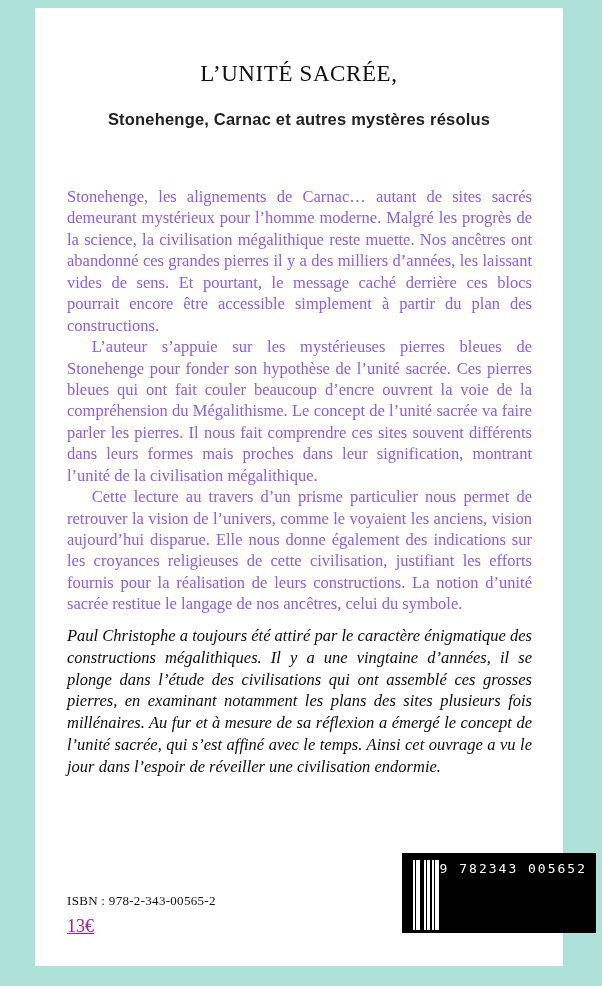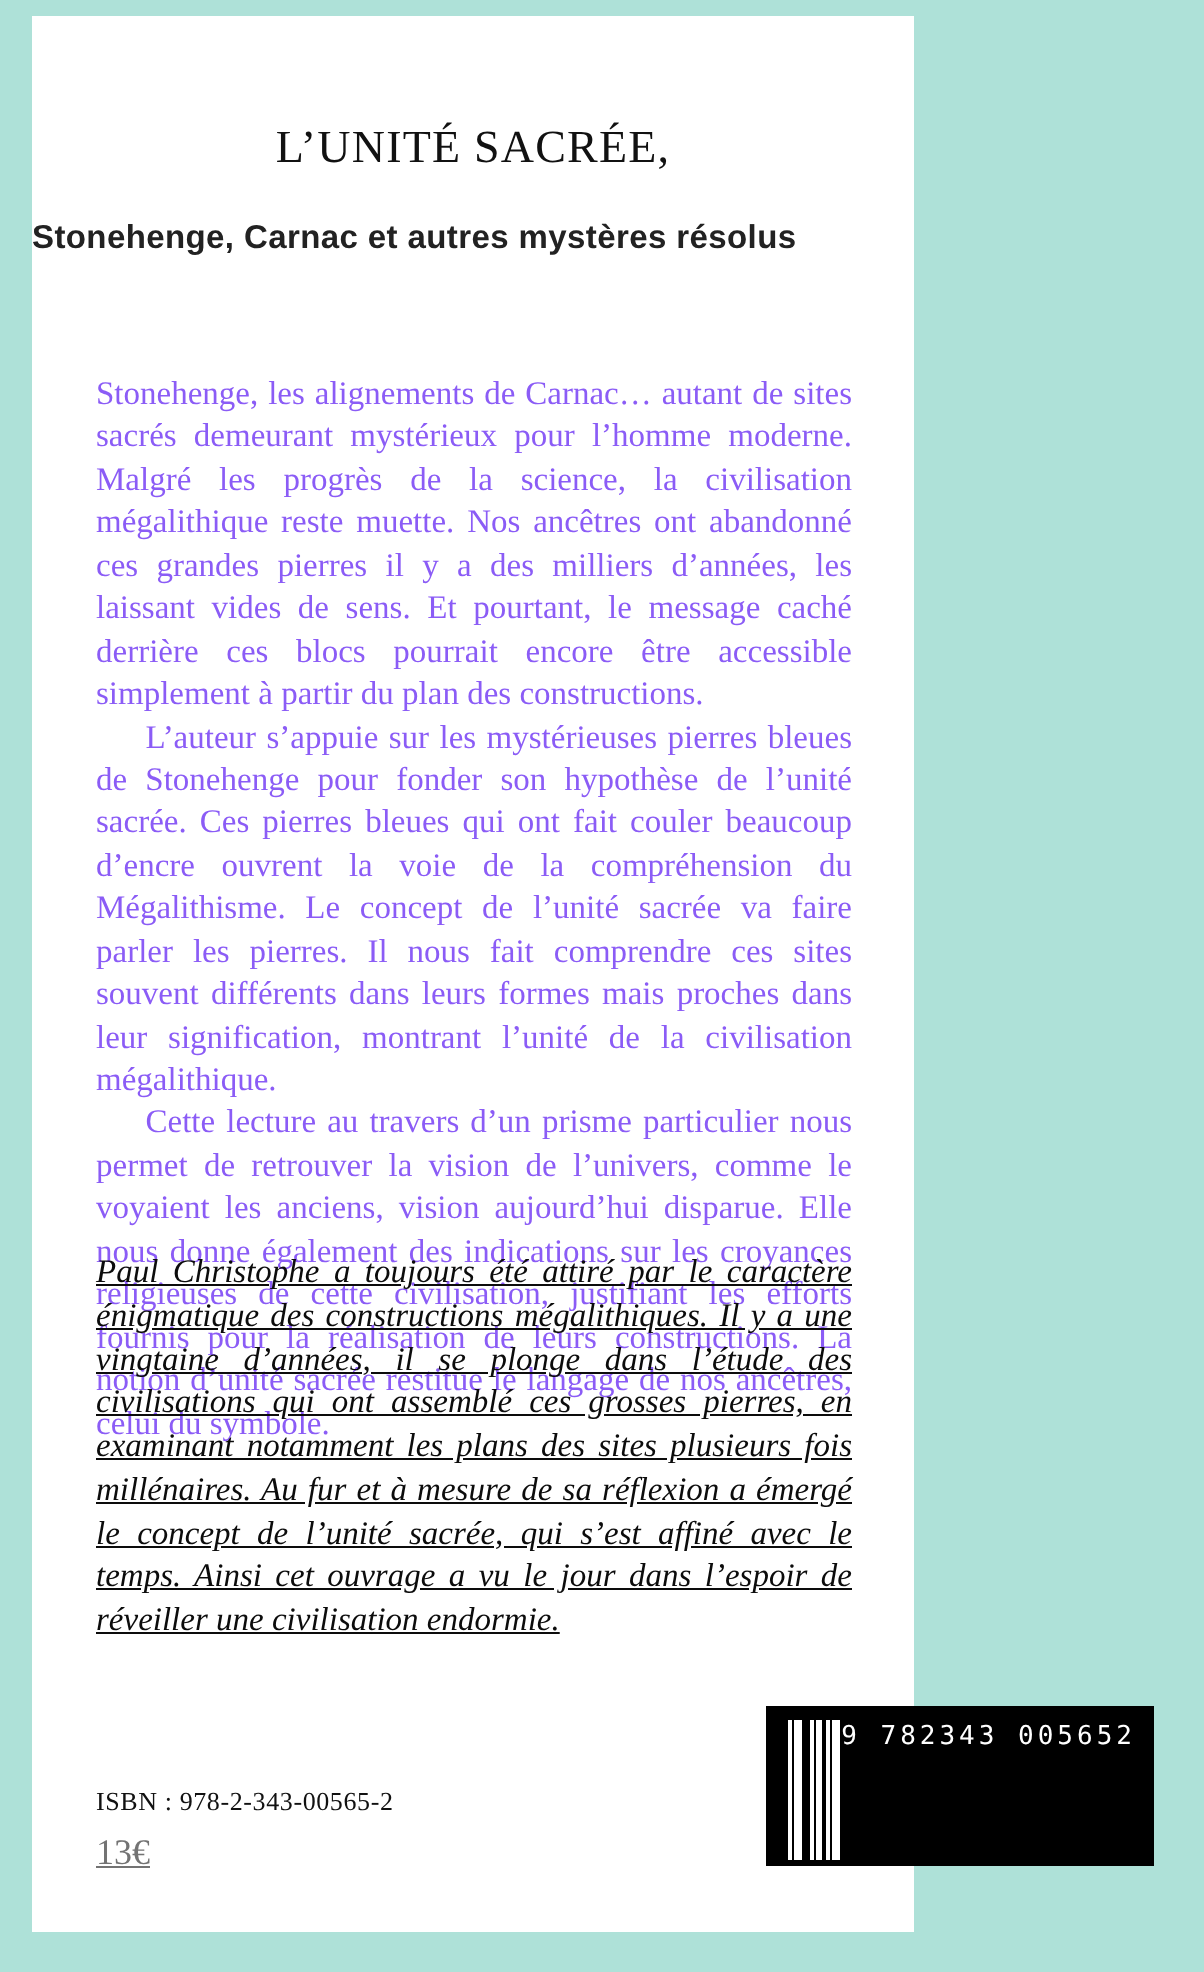--- a/index.html
+++ b/index.html
@@ -14,39 +14,40 @@
   }
   .cover {
     position: absolute;
     top: 0; left: 0;
     width: 602px;
     height: 986px;
     background: #aee1d8;
   }
   .page {
     position: absolute;
-    left: 16px;
+    left: 35px;
     top: 8px;
-    width: 441px;
+    width: 528px;
     height: 958px;
     background: #ffffff;
   }
   .title-block {
     margin-top: 52px;
     text-align: center;
     color: #111;
   }
   .title-line {
     font-size: 23px;
     letter-spacing: 0.6px;
     line-height: 1.22;
     font-weight: 400;
   }
   .subtitle {
     margin-top: 22px;
+    text-align: center;
     font-family: "Liberation Sans", sans-serif;
     font-size: 16.5px;
     font-weight: 600;
     color: #222;
     letter-spacing: 0.2px;
   }
   .synopsis {
     position: absolute;
     left: 32px;
     right: 31px;
@@ -66,36 +67,35 @@
   .bio {
     position: absolute;
     left: 32px;
     right: 31px;
     top: 617px;
     text-align: justify;
     font-style: italic;
     font-size: 16.5px;
     line-height: 1.32;
     color: #0c0c0c;
-    text-decoration: underline;
   }
   .isbn {
     position: absolute;
     left: 32px;
     top: 885px;
     font-size: 13px;
     letter-spacing: 0.3px;
     color: #111;
   }
   .price {
     position: absolute;
     left: 32px;
     top: 908px;
     font-size: 18px;
-    color: #737373;
+    color: #a21caf;
     text-decoration: underline;
   }
   .barcode-box {
     position: absolute;
     left: 367px;
     top: 845px;
     width: 194px;
     height: 80px;
     background: #000;
     box-sizing: border-box;

